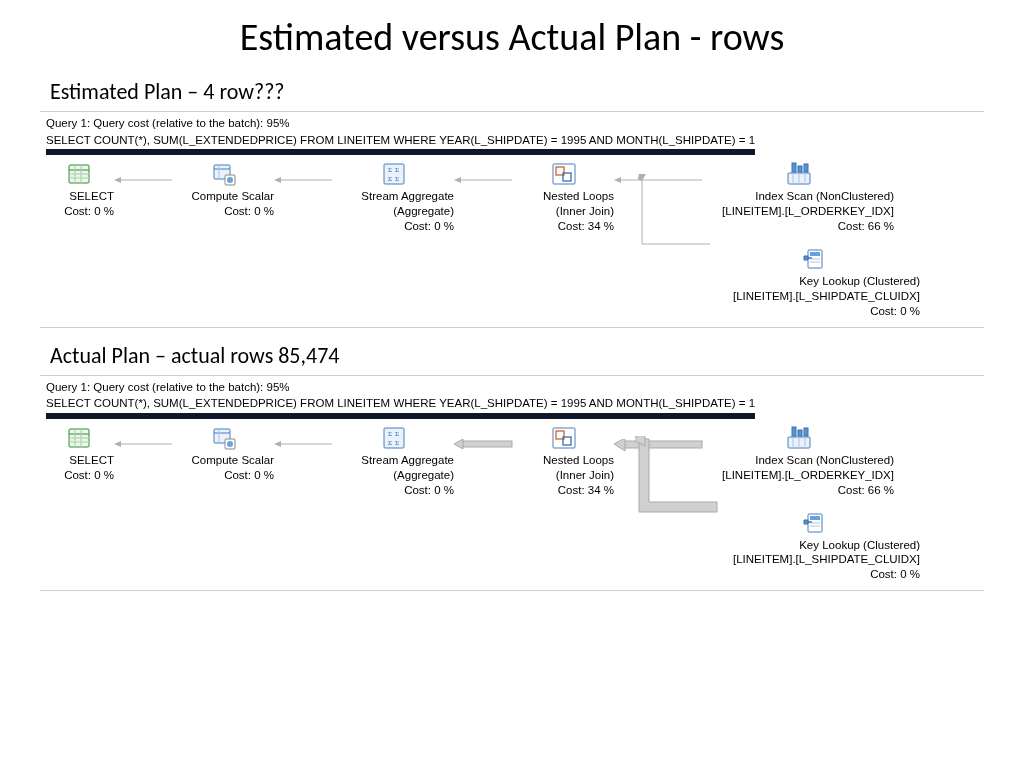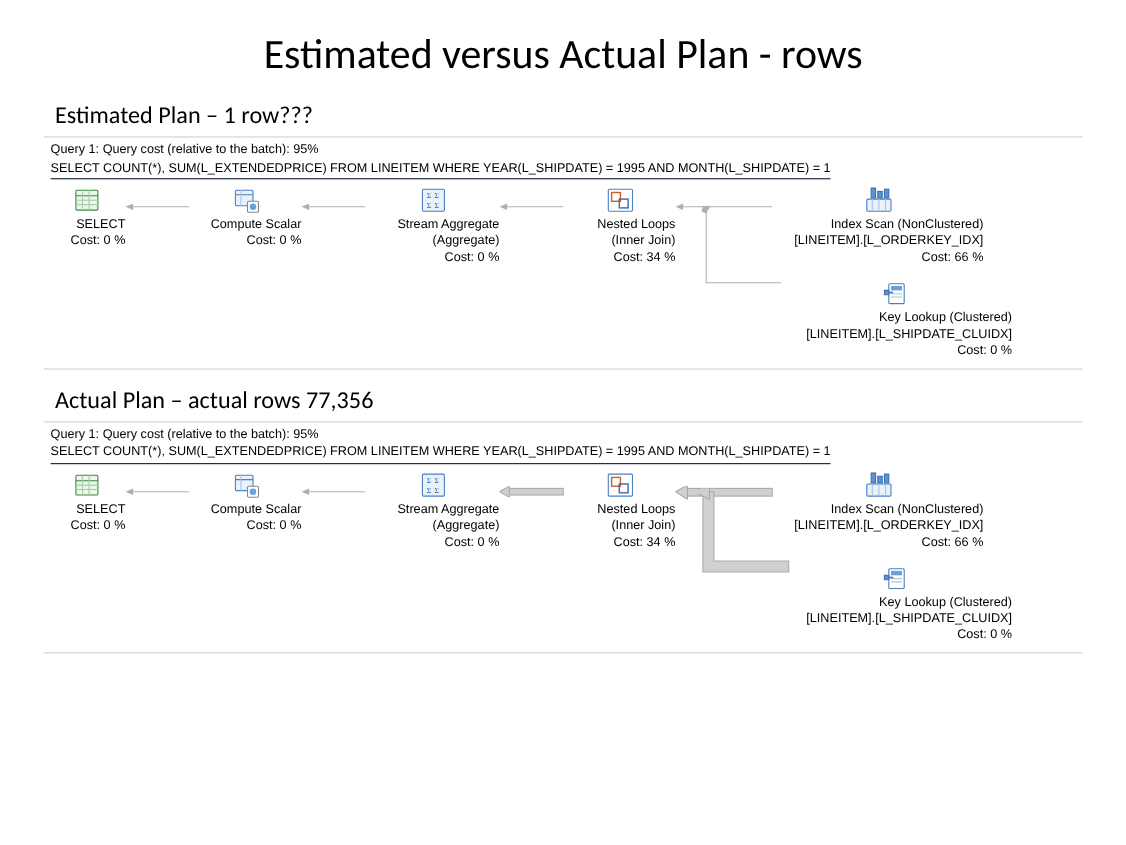--- a/index.html
+++ b/index.html
@@ -5,21 +5,21 @@
   * { box-sizing: border-box; }
   body {
     margin: 0;
     width: 1024px;
     height: 768px;
     background: #fff;
     font-family: "Segoe UI", Arial, sans-serif;
     color: #000;
     overflow: hidden;
   }
-  .slide { padding: 17px 40px; }
+  .slide { padding: 4px 40px; }
   .title {
     font-size: 38px;
     font-weight: 400;
     text-align: center;
     margin: 10px 0 18px 0;
     font-family: Calibri, Arial, sans-serif;
   }
   .subtitle {
     font-size: 22px;
     font-weight: 400;
@@ -33,21 +33,21 @@
     margin-bottom: 14px;
     font-family: Liberation Sans, sans-serif;
     font-size: 11.5px;
     line-height: 1.35;
     position: relative;
   }
   .query-cost { color: #000; margin: 0 0 1px 6px; }
   .query-sql {
     color: #000;
     margin: 0 0 6px 6px;
-    border-bottom: 1px solid #0f172a;
+    border-bottom: 6px solid #0f172a;
     display: inline-block;
     padding-bottom: 1px;
   }
   .row { display: flex; align-items: flex-start; position: relative; }
   .op {
     text-align: right;
     position: relative;
     font-size: 11.5px;
     line-height: 1.3;
   }
@@ -129,21 +129,21 @@
     <g id="arr-thick">
       <rect x="7" y="2" width="51" height="6" fill="#d0d0d0" stroke="#a9a9a9"></rect>
       <polygon points="0,5 9,0 9,10" fill="#d0d0d0" stroke="#a9a9a9"></polygon>
     </g>
   </defs>
 </svg>
 
 <div class="slide">
   <div class="title">Estimated versus Actual Plan - rows</div>
 
-  <div class="subtitle">Estimated Plan – 1 row???</div>
+  <div class="subtitle">Estimated Plan – 4 row???</div>
 
   <div class="plan-block">
     <div class="query-cost">Query 1: Query cost (relative to the batch): 95%</div>
     <div class="query-sql">SELECT COUNT(*), SUM(L_EXTENDEDPRICE) FROM LINEITEM WHERE YEAR(L_SHIPDATE) = 1995 AND MONTH(L_SHIPDATE) = 1</div>
 
     <div class="row" style="margin-left:4px;">
       <div class="op" style="width:70px;">
         <svg class="opicon icon">
             <use href="#ic-select"></use>
           </svg>
@@ -218,21 +218,21 @@
         <svg class="opicon icon">
             <use href="#ic-keylookup"></use>
           </svg>
         <div class="label">Key Lookup (Clustered)</div>
         <div class="meta">[LINEITEM].[L_SHIPDATE_CLUIDX]</div>
         <div class="meta">Cost: 0 %</div>
       </div>
     </div>
   </div>
 
-  <div class="subtitle">Actual Plan – actual rows 77,356</div>
+  <div class="subtitle">Actual Plan – actual rows 85,474</div>
 
   <div class="plan-block">
     <div class="query-cost">Query 1: Query cost (relative to the batch): 95%</div>
     <div class="query-sql">SELECT COUNT(*), SUM(L_EXTENDEDPRICE) FROM LINEITEM WHERE YEAR(L_SHIPDATE) = 1995 AND MONTH(L_SHIPDATE) = 1</div>
 
     <div class="row" style="margin-left:4px;">
       <div class="op" style="width:70px;">
         <svg class="opicon icon">
             <use href="#ic-select"></use>
           </svg>

